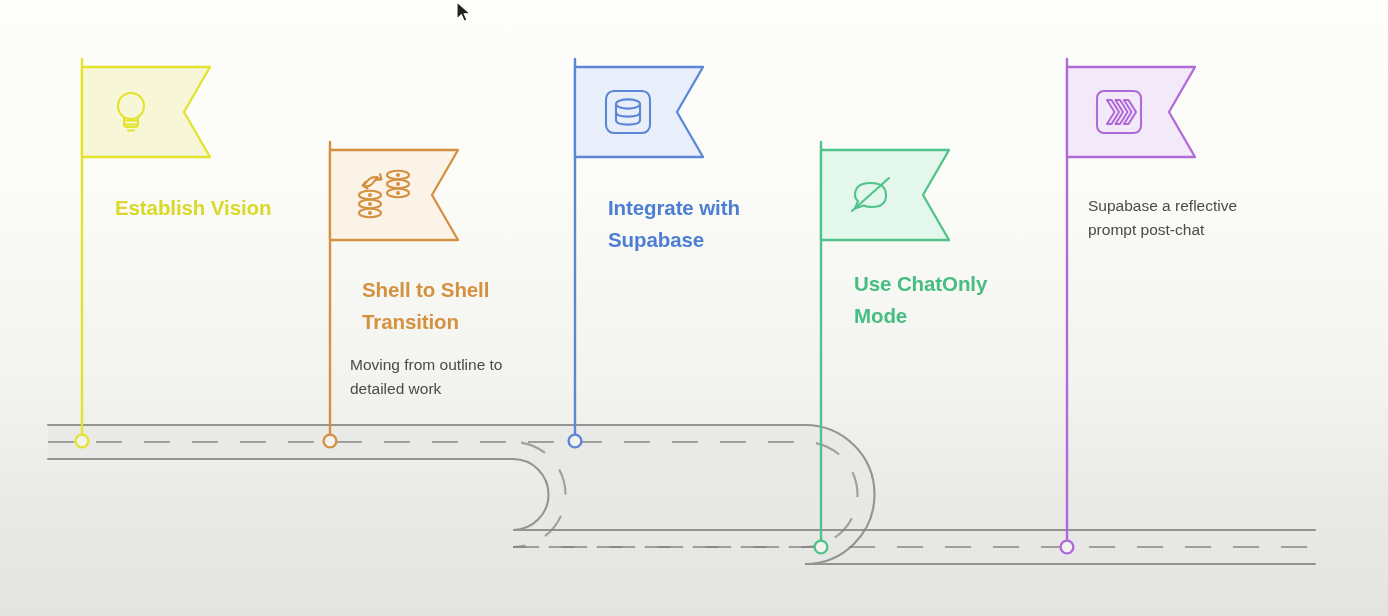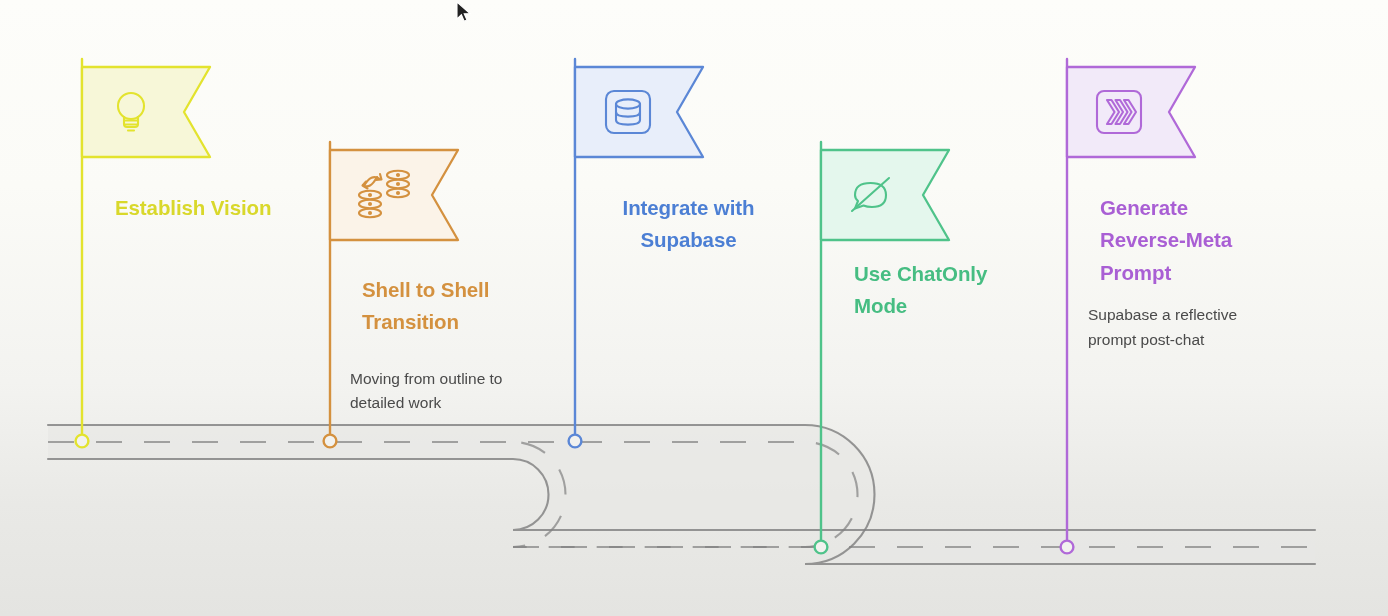--- a/index.html
+++ b/index.html
@@ -120,73 +120,72 @@
               <path d="M9 17 Q16 4 25 10"></path>
               <path d="M25 5 L26.5 10.5 L21 11"></path>
               <path d="M22 8 Q15 21 8 16"></path>
               <path d="M12.5 19.5 L7.5 16.5 L11 12.5"></path>
             </g>
           </g>
           <circle cx="330" cy="299" r="6.4" fill="#f2f2ef" stroke="#d4913f" stroke-width="2.4"></circle>
         </svg>
         <div class="ms-text" style="left: 350px; top: 262px;">
           <div class="ms-title" style="color: rgb(212, 145, 63);">Shell to Shell Transition</div>
-          <div class="ms-desc" style="margin-top: 28px;">Moving from outline to detailed work</div>
+          <div class="ms-desc" style="margin-top: 14px;">Moving from outline to detailed work</div>
         </div>
       </div>
       <div class="milestone" style="left: 0px; top: 0px;">
         <svg class="flag-svg" width="1388" height="396" viewBox="0 0 1388 396" style="top: 59px;">
           <path d="M 575 0 L 575 375" fill="none" stroke="#5b87d6" stroke-width="2.4" stroke-linecap="round"></path>
           <path d="M 575 8 L 703 8 L 677 53 L 703 98 L 575 98 Z" fill="#e8eefa" stroke="#5b87d6" stroke-width="2.3" stroke-linejoin="round"></path>
           <g transform="translate(600,27)">
             <g fill="none" stroke="#5b87d6" stroke-width="2.1" stroke-linecap="round" stroke-linejoin="round">
               <rect x="6" y="5" width="44" height="42" rx="8"></rect>
               <ellipse cx="28" cy="18" rx="12" ry="4.6"></ellipse>
               <path d="M16 18 L16 34 Q16 38.6 28 38.6 Q40 38.6 40 34 L40 18"></path>
               <path d="M16 26 Q16 30.6 28 30.6 Q40 30.6 40 26"></path>
             </g>
           </g>
           <circle cx="575" cy="382" r="6.4" fill="#f2f2ef" stroke="#5b87d6" stroke-width="2.4"></circle>
         </svg>
-        <div class="ms-text" style="left: 596px; top: 180px; text-align: center;">
+        <div class="ms-text" style="left: 596px; top: 180px;">
           <div class="ms-title" style="color: rgb(76, 127, 212);">Integrate with Supabase</div>
         </div>
       </div>
       <div class="milestone" style="left: 0px; top: 0px;">
         <svg class="flag-svg" width="1388" height="419" viewBox="0 0 1388 419" style="top: 142px;">
           <path d="M 821 0 L 821 398" fill="none" stroke="#4fc38a" stroke-width="2.4" stroke-linecap="round"></path>
           <path d="M 821 8 L 949 8 L 923 53 L 949 98 L 821 98 Z" fill="#e4f7ed" stroke="#4fc38a" stroke-width="2.3" stroke-linejoin="round"></path>
           <g transform="translate(846,27)">
             <g fill="none" stroke="#4fc38a" stroke-width="2.1" stroke-linecap="round" stroke-linejoin="round">
               <path d="M40 26 Q40 38 26 38 Q21 38 17.5 36.5 L9 39.5 L12 32 Q9 29.5 9 26 Q9 14 24.5 14 Q40 14 40 26 Z"></path>
               <path d="M6 42 L43 9"></path>
             </g>
           </g>
           <circle cx="821" cy="405" r="6.4" fill="#f2f2ef" stroke="#4fc38a" stroke-width="2.4"></circle>
         </svg>
-        <div class="ms-text" style="left: 842px; top: 246px;">
+        <div class="ms-text" style="left: 842px; top: 256px;">
           <div class="ms-title" style="color: rgb(70, 189, 130);">Use ChatOnly Mode</div>
         </div>
       </div>
       <div class="milestone" style="left: 0px; top: 0px;">
         <svg class="flag-svg" width="1388" height="502" viewBox="0 0 1388 502" style="top: 59px;">
           <path d="M 1067 0 L 1067 481" fill="none" stroke="#b069d8" stroke-width="2.4" stroke-linecap="round"></path>
           <path d="M 1067 8 L 1195 8 L 1169 53 L 1195 98 L 1067 98 Z" fill="#f2eaf9" stroke="#b069d8" stroke-width="2.3" stroke-linejoin="round"></path>
           <g transform="translate(1092,27)">
             <g fill="none" stroke="#b069d8" stroke-width="2.1" stroke-linecap="round" stroke-linejoin="round">
               <rect x="5" y="5" width="44" height="42" rx="7"></rect>
               <path d="M15 14 L22.5 26 L15 38 L19.5 38 L27 26 L19.5 14 Z"></path>
               <path d="M23.5 14 L31 26 L23.5 38 L28 38 L35.5 26 L28 14 Z"></path>
               <path d="M32 14 L39.5 26 L32 38 L36.5 38 L44 26 L36.5 14 Z"></path>
             </g>
           </g>
           <circle cx="1067" cy="488" r="6.4" fill="#f2f2ef" stroke="#b069d8" stroke-width="2.4"></circle>
         </svg>
         <div class="ms-text" style="left: 1088px; top: 180px;">
-          <div class="ms-title" style="color: rgb(169, 95, 212);">Generate Reverse-Meta Prompt</div>
           <div class="ms-desc" style="margin-top: 14px;">Supabase a reflective prompt post-chat</div>
         </div>
       </div>
     </div>
 
   <svg id="cursor" width="22" height="26" viewBox="0 0 22 26" style="left: 452px; top: 0px;">
     <path d="M5 2 L5 19 L9.4 14.8 L12.2 21.2 L15 20 L12.2 13.8 L18 13.6 Z" fill="#222" stroke="#ffffff" stroke-width="1.1"></path>
   </svg>
 
 </div>

